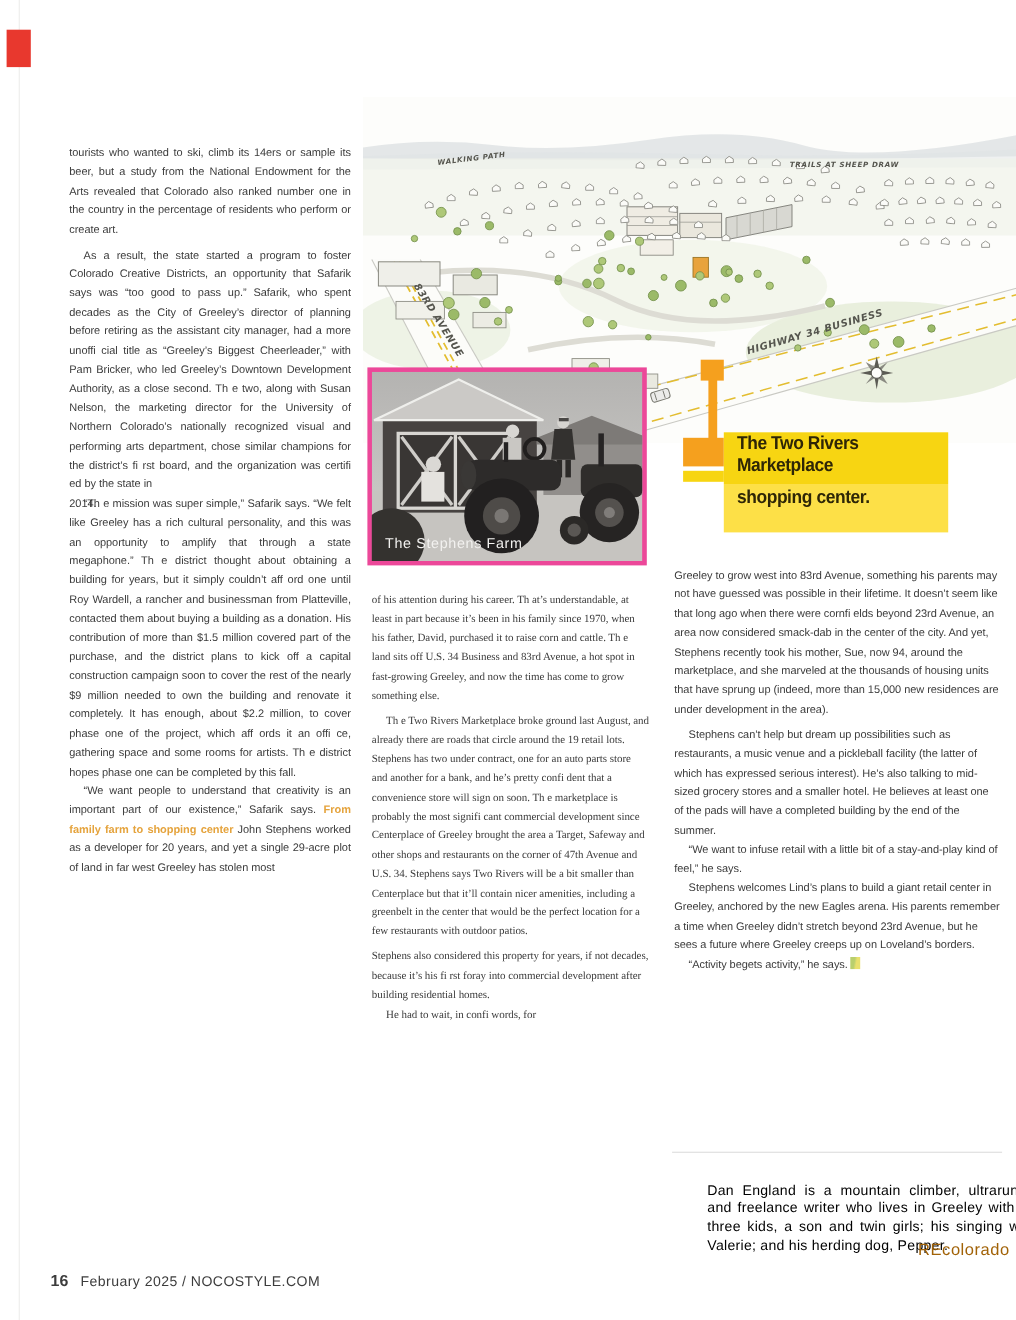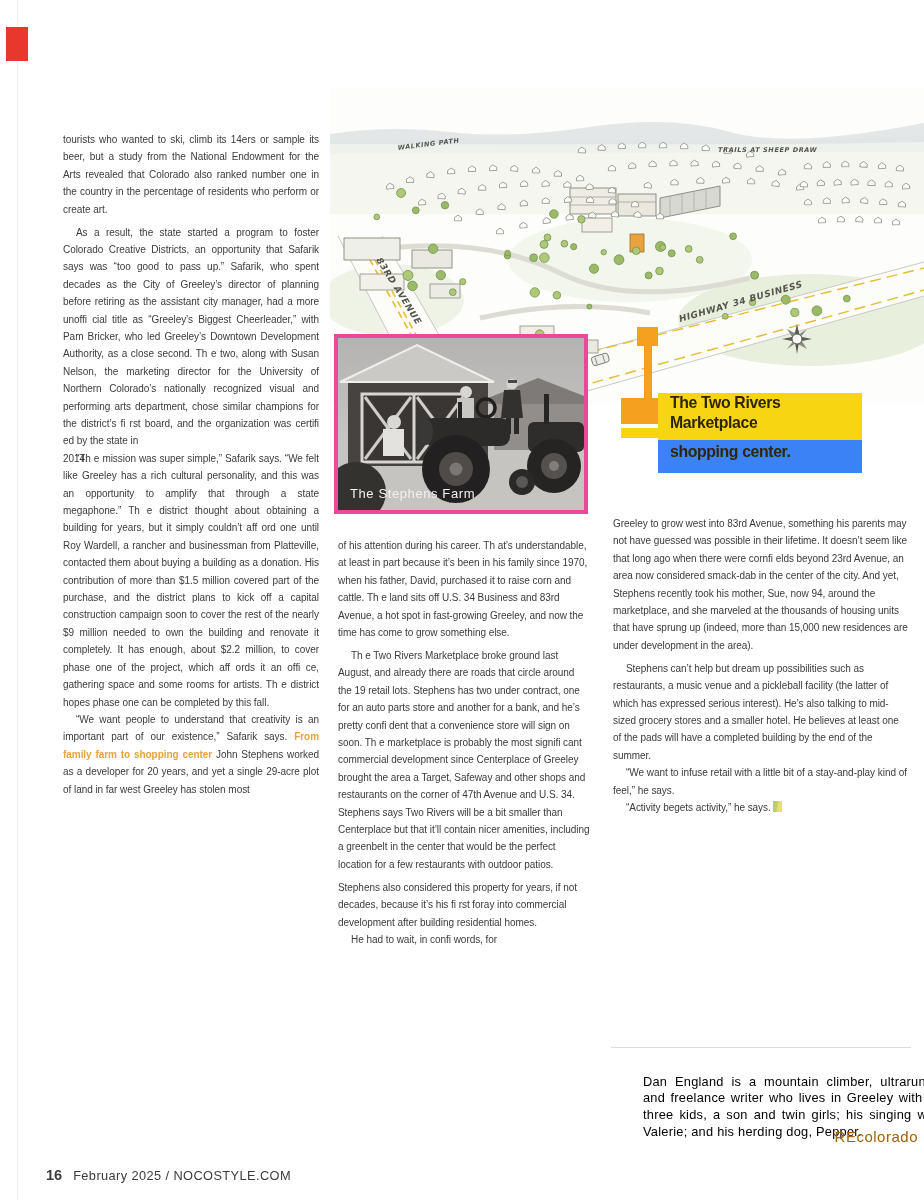--- a/index.html
+++ b/index.html
@@ -9,52 +9,52 @@
   .corner-marker{position:absolute;left:6px;top:27px;width:22px;height:34px;background:#e8382e;}
 
   
   .col{position:absolute;font-size:10px;line-height:17.4px;letter-spacing:-0.05px;}
   .col p{margin:0;}
   .jst{text-align:justify;}
   .gap{margin-top:5.5px !important;}
   .ind{text-indent:13px;}
   .ov{margin-top:-17.4px !important;}
   #col1{left:63px;top:131px;width:256px;}
-  #col2{left:338px;top:537px;width:252px;}
+  #col2{left:338px;top:537px;width:252px;font-family:Liberation Serif, serif;}
   #col3{left:613px;top:515px;width:296px;}
   .hl{color:#e5a33c;font-weight:bold;}
   .endmark{display:inline-block;width:9px;height:11px;margin-left:2px;vertical-align:-1px;
            background:linear-gradient(100deg,#b9cf6d 40%,#e9e06d 60%);}
 
   
   .bio-divider{position:absolute;left:611px;top:1047px;width:300px;height:1px;background:#dcdcdc;}
   #bio{position:absolute;left:611px;top:1061px;width:302px;font-size:12.8px;line-height:16.6px;
        color:#000000;text-align:justify;letter-spacing:0.25px;margin-left:32px;}
 
   
-  .footer{position:absolute;left:46px;top:1157px;display:flex;align-items:baseline;color:#3c3c3c;margin-top:10px;}
+  .footer{position:absolute;left:46px;top:1157px;display:flex;align-items:baseline;color:#3c3c3c;}
   .footer .pn{font-size:14.5px;font-weight:bold;margin-right:11px;}
   .footer .iss{font-size:12.8px;letter-spacing:0.4px;text-align:right;}
   .watermark{position:absolute;right:6px;top:1128px;font-size:15px;color:#a16207;letter-spacing:0.5px;}
 
   
   .map-wrap{position:absolute;left:330px;top:88px;width:594px;height:315px;}
   .map-label{font-family:"DejaVu Sans",sans-serif;font-style:italic;font-weight:bold;
              fill:#55554e;letter-spacing:0.6px;}
 
   
   .callout-marker{position:absolute;left:637px;top:327px;width:21px;height:19px;background:#f5a01e;}
   .callout-stem{position:absolute;left:644px;top:345px;width:8px;height:57px;background:#f5a01e;}
   .callout-sq{position:absolute;left:621px;top:398px;width:37px;height:26px;background:#f5a01e;}
   .callout-sq2{position:absolute;left:621px;top:428px;width:37px;height:10px;background:#f7d512;}
   .callout-box{position:absolute;left:658px;top:393px;width:204px;
                font-weight:bold;color:#2e2606;}
   .callout-box .l1{height:47px;background:#f7d512;display:flex;align-items:flex-start;
                    padding:0 0 3px 12px;box-sizing:border-box;}
-  .callout-box .l2{height:33px;background:#3b82f6;padding:2px 0 0 12px;box-sizing:border-box;}
+  .callout-box .l2{height:44px;background:#fde047;padding:2px 0 0 12px;box-sizing:border-box;}
   .callout-box span{display:inline-block;font-size:17px;letter-spacing:-0.4px;
                     transform:scaleX(0.93);transform-origin:left;}
 
   
   .photo{position:absolute;left:334px;top:334px;width:254px;height:180px;background:#ec4899;padding:4px;box-sizing:border-box;}
   .photo-caption{font-size:13px;fill:#f2f1ef;letter-spacing:0.6px;font-family:"Liberation Sans",sans-serif;}
 </style>
 </head>
 <body>
 
@@ -362,20 +362,21 @@
     <p>of his attention during his career. Th at’s understandable, at least in part because it’s been in his family since 1970, when his father, David, purchased it to raise corn and cattle. Th e land sits off U.S. 34 Business and 83rd Avenue, a hot spot in fast-growing Greeley, and now the time has come to grow something else.</p>
     <p class="gap ind">Th e Two Rivers Marketplace broke ground last August, and already there are roads that circle around the 19 retail lots. Stephens has two under contract, one for an auto parts store and another for a bank, and he’s pretty confi dent that a convenience store will sign on soon. Th e marketplace is probably the most signifi cant commercial development since Centerplace of Greeley brought the area a Target, Safeway and other shops and restaurants on the corner of 47th Avenue and U.S. 34. Stephens says Two Rivers will be a bit smaller than Centerplace but that it’ll contain nicer amenities, including a greenbelt in the center that would be the perfect location for a few restaurants with outdoor patios.</p>
     <p class="gap">Stephens also considered this property for years, if not decades, because it’s his fi rst foray into commercial development after building residential homes.</p>
     <p class="ind">He had to wait, in confi words, for</p>
   </div>
 
   <div class="col" id="col3">
     <p>Greeley to grow west into 83rd Avenue, something his parents may not have guessed was possible in their lifetime. It doesn’t seem like that long ago when there were cornfi elds beyond 23rd Avenue, an area now considered smack-dab in the center of the city. And yet, Stephens recently took his mother, Sue, now 94, around the marketplace, and she marveled at the thousands of housing units that have sprung up (indeed, more than 15,000 new residences are under development in the area).</p>
     <p class="gap ind">Stephens can’t help but dream up possibilities such as restaurants, a music venue and a pickleball facility (the latter of which has expressed serious interest). He’s also talking to mid-sized grocery stores and a smaller hotel. He believes at least one of the pads will have a completed building by the end of the summer.</p>
     <p class="ind">“We want to infuse retail with a little bit of a stay-and-play kind of feel,” he says.</p>
+    <p class="ind">Stephens welcomes Lind’s plans to build a giant retail center in Greeley, anchored by the new Eagles arena. His parents remember a time when Greeley didn’t stretch beyond 23rd Avenue, but he sees a future where Greeley creeps up on Loveland’s borders.</p>
     <p class="ind"><span>“Activity begets activity,” he says.</span><span class="endmark"></span></p>
   </div>
 
   <div class="bio-divider"></div>
   <p id="bio">Dan England is a mountain climber, ultrarunner and freelance writer who lives in Greeley with his three kids, a son and twin girls; his singing wife, Valerie; and his herding dog, Pepper.</p>
 
   <div class="footer">
     <span class="pn">16</span>
     <span class="iss">February 2025 / NOCOSTYLE.COM</span>
   </div>

